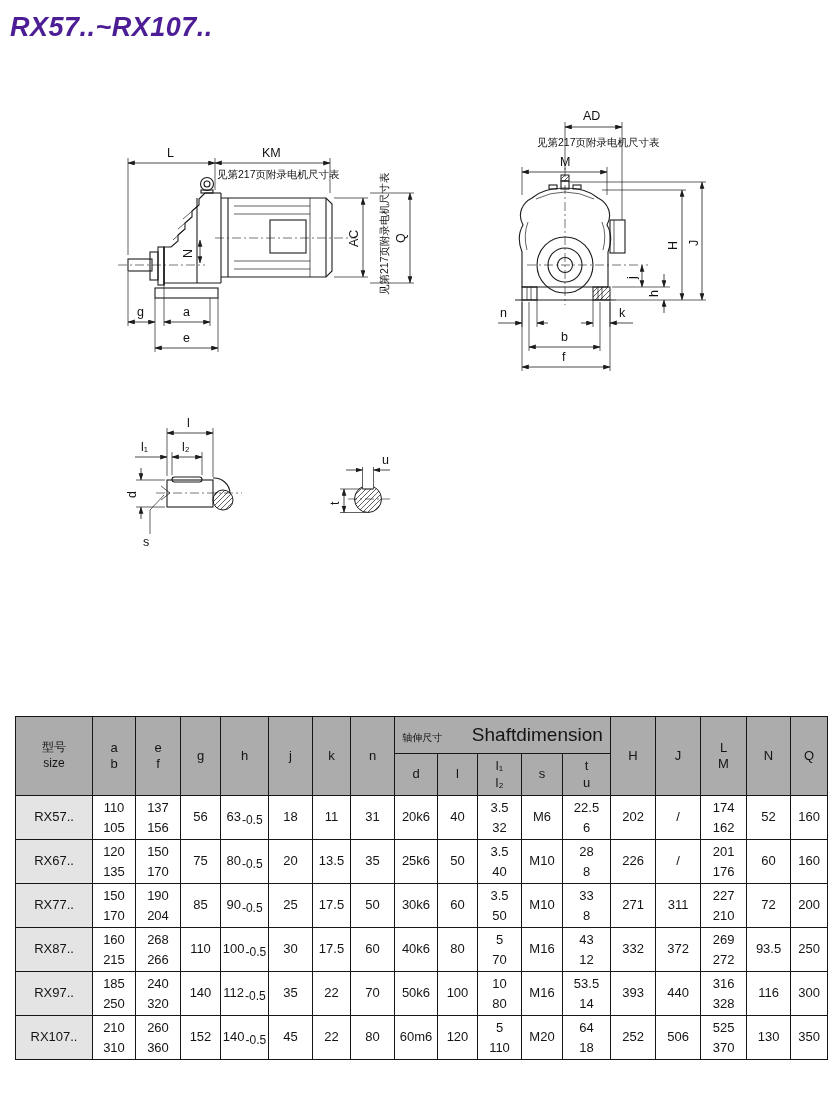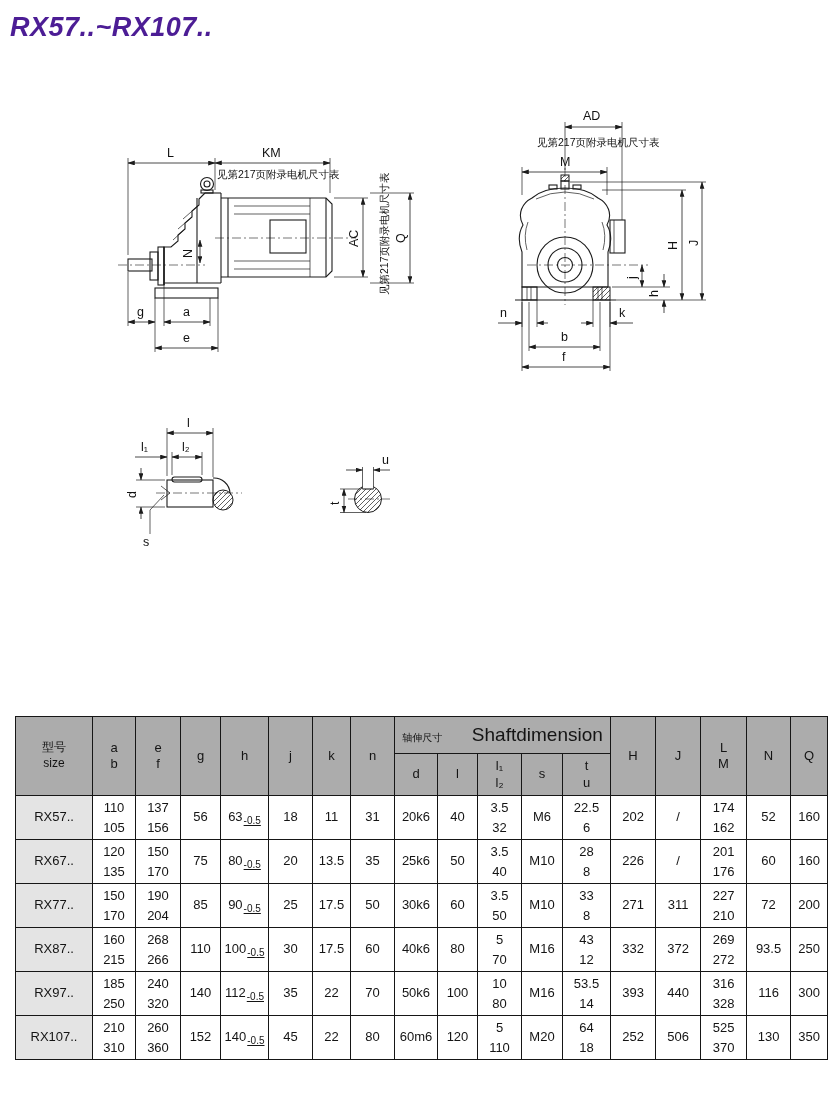--- a/index.html
+++ b/index.html
@@ -30,21 +30,21 @@
       padding:0;line-height:1.45;font-weight:normal;color:#141414;overflow:hidden;}
   table.spec thead th{background:var(--header-bg);}
   table.spec thead tr.r1 th{height:36px;}
   table.spec thead tr.r2 th{height:41px;}
   table.spec tbody tr{height:44px;}
   table.spec td.size-cell{background:var(--size-col-bg);}
   .hdr-2l div{line-height:1.25;}
   .size-h div{font-size:12px;line-height:1.3;text-align:center;}
   .group-h span.z{font-size:10px;}
   .group-h span.e{font-size:19px;margin-left:26px;}
-  .subsc{font-size:10px;position:relative;top:3px;margin-left:1px;text-decoration:underline;}
+  .subsc{font-size:12px;position:relative;top:3px;margin-left:1px;}
   .stack div{line-height:1.5;}
 </style>
 </head>
 <body>
 
 <div class="page">
 
   <div class="title">RX57..~RX107..</div>
 
   <svg class="drawing-svg" viewBox="0 0 840 600">

